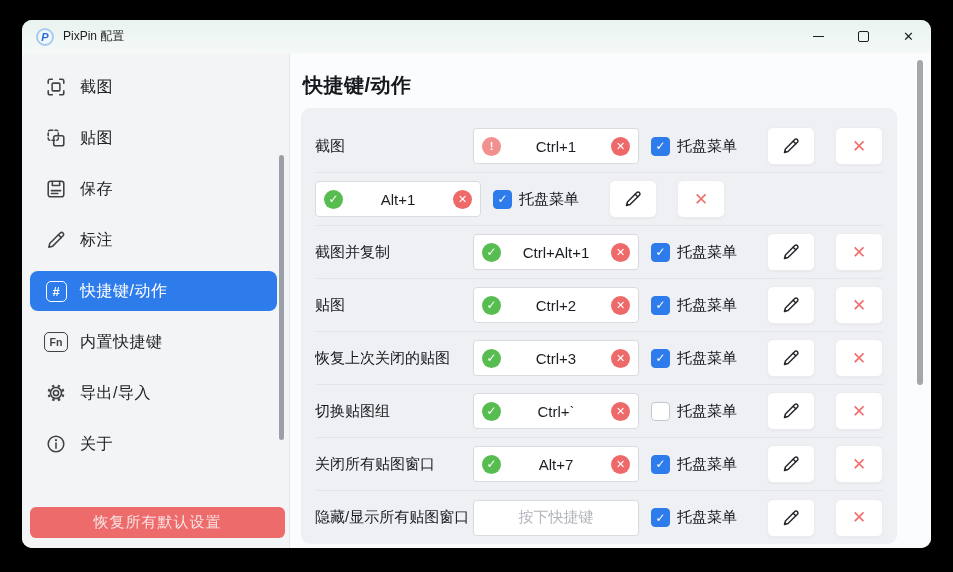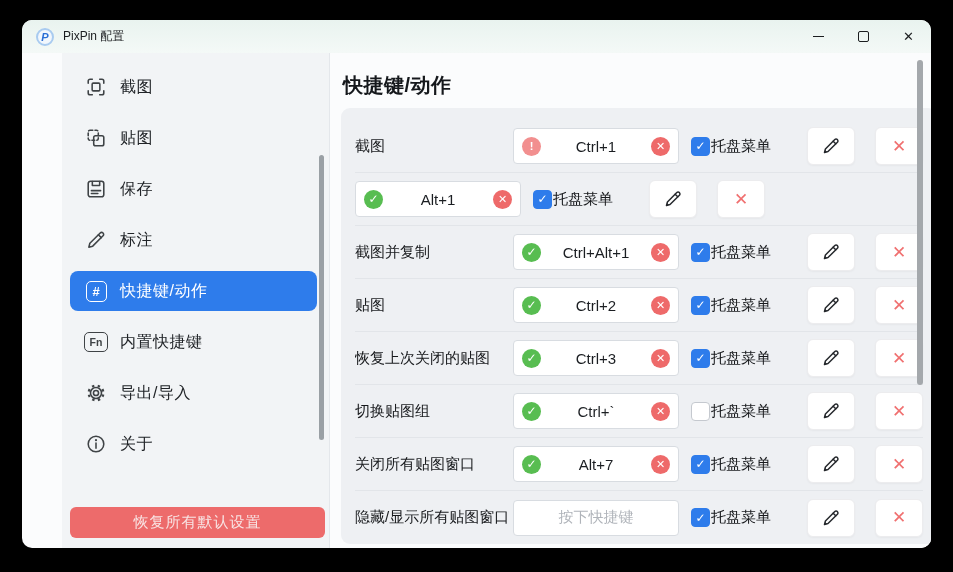--- a/index.html
+++ b/index.html
@@ -10,21 +10,21 @@
   .titlebar { height:33px; flex:0 0 33px; display:flex; align-items:center; padding-left:14px; background:linear-gradient(180deg,#e9f3ef 0%,#f4f9f7 100%); }
   .logo { width:18px; height:18px; border:2px solid #a9cbf0; border-radius:50%; display:flex; align-items:center; justify-content:center; font-size:11px; font-weight:700; font-style:italic; color:#2a6fd6; background:#f2f7fd; }
   .win-title { font-size:12px; color:#1c1e21; margin-left:9px; }
   .win-controls { margin-left:auto; display:flex; height:100%; }
   .win-btn { width:45px; height:100%; display:flex; align-items:center; justify-content:center; background:transparent; border:none; cursor:default; }
   .glyph-min { width:11px; height:1.6px; background:#1b1d1f; }
   .glyph-max { width:11px; height:11px; border:1.3px solid #1b1d1f; border-radius:2px; }
   .glyph-close { font-size:13px; color:#1b1d1f; line-height:1; }
 
   
-  .app-body { flex:1; display:flex; min-height:0;padding-left:40px; }
+  .app-body { flex:1; display:flex; min-height:0; }
   .sidebar { width:268px; flex:0 0 268px; background:#f2f4f6; border-right:1px solid #e4e7eb; display:flex; flex-direction:column; padding:14px 0 6px; position:relative; }
   .side-item { height:40px; margin:0 12px 11px 8px; display:flex; align-items:center; padding-left:14px; border-radius:8px; color:#212428; cursor:pointer; }
   .side-item.selected { background:#2e7ceb; color:#fff; }
   .side-icon { width:24px; height:22px; display:flex; align-items:center; justify-content:center; margin-right:12px; flex:0 0 24px; }
   .side-icon svg { width:22px; height:22px; display:block; }
   .side-label { font-size:16px; letter-spacing:.5px; white-space:nowrap; }
   .badge-icon { width:32px; height:20px; border:1.8px solid #3f4346; border-radius:5px; display:flex; align-items:center; justify-content:center; font-size:10.5px; font-weight:700; color:#3f4346; }
   .side-item.selected .badge-icon { border-color:#fff; color:#fff; width:21px; height:21px; font-size:13px; }
   .reset-btn { margin:auto 4px 4px 8px; height:31px; flex:0 0 31px; background:#ed6b6b; border:none; border-radius:6px; color:#f8e3e3; font-size:15px; letter-spacing:1px; cursor:pointer; font-family:Liberation Serif, serif; }
   .side-scroll { position:absolute; right:5px; top:102px; width:5px; height:285px; background:#9aa0a5; border-radius:3px; }
@@ -43,21 +43,21 @@
   .clear-icon { background:#ee6a6a; cursor:pointer; }
   .hotkey-text { flex:1; text-align:center; font-size:15px; color:#1b1e22; white-space:nowrap; }
   .hotkey-placeholder { display:none; }
   .row.status-warning .icon-warning { display:inline-flex; }
   .row.status-empty .hotkey-placeholder { display:block; flex:1; text-align:center; font-size:15px; color:#b0b4ba; }
   .tray { display:flex; align-items:center; margin-left:12px; min-width:98px; }
   .checkbox { width:19px; height:19px; border:1px solid #c5c9cf; border-radius:4px; background:#fff; display:flex; align-items:center; justify-content:center; cursor:pointer; flex:0 0 19px; }
   .checkbox .check { display:none; color:#fff; font-size:12px; font-weight:700; line-height:1; }
   .checkbox.checked { background:#2e7ceb; border-color:#2e7ceb; }
   .checkbox.checked .check { display:block; }
-  .tray-label { font-size:15px; color:#17191c; margin-left:1px; white-space:nowrap; }
+  .tray-label { font-size:15px; color:#17191c; margin-left:7px; white-space:nowrap; }
   .sq-btn { width:48px; height:38px; background:#fff; border:1px solid #ececee; border-radius:6px; display:flex; align-items:center; justify-content:center; cursor:pointer; box-shadow:0 1px 2px rgba(0,0,0,.04); }
   .edit-btn { margin-left:18px; }
   .del-btn { margin-left:20px; }
   .del-glyph { color:#f07070; font-size:17px; line-height:1; }
   .edit-btn svg { width:20px; height:20px; display:block; }
   .main-scroll { position:absolute; right:8px; top:7px; width:6px; height:325px; background:#a4a8ac; border-radius:3px; }
 </style>
 </head>
 <body>
 

